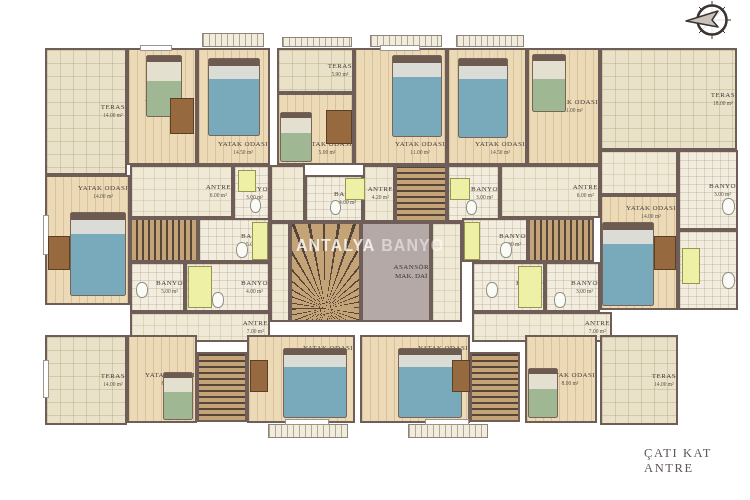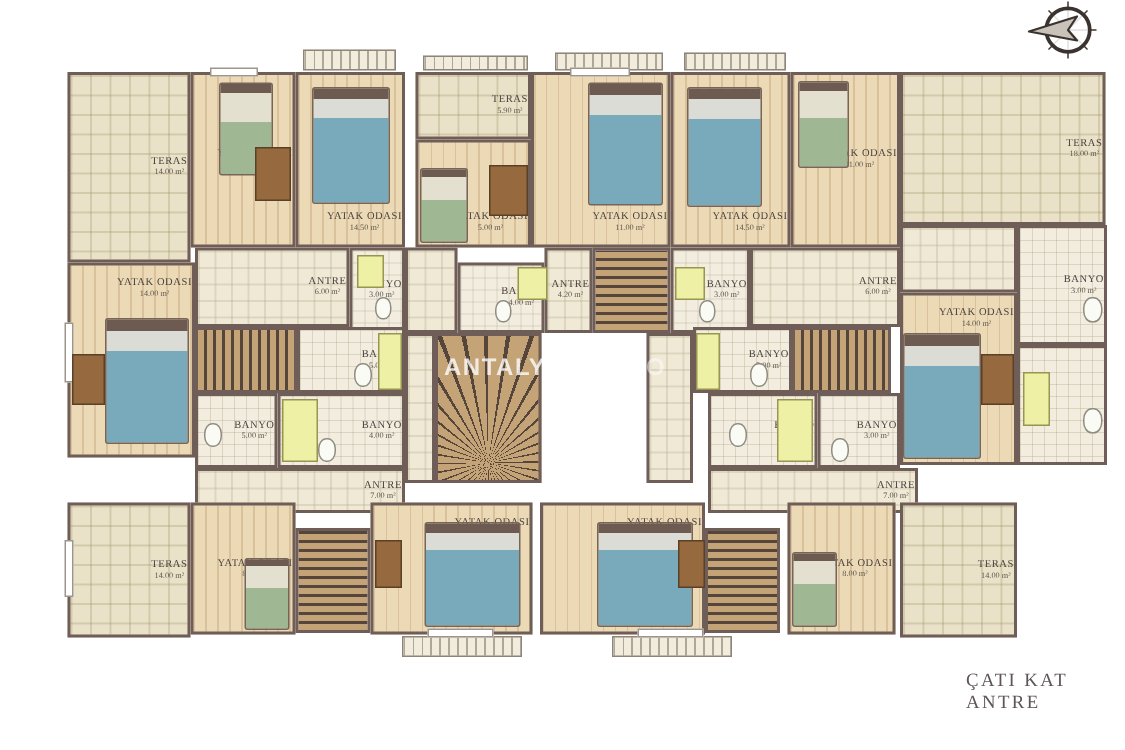--- a/index.html
+++ b/index.html
@@ -171,20 +171,26 @@
       </div>
       <div class="room room--stairsv" style="left: 395px; top: 165px; width: 52px; height: 57px;"></div>
       <div class="room room--bath" style="left: 447px; top: 165px; width: 53px; height: 57px;">
         <div class="room-label">
           <div class="rl-name">BANYO</div>
           <div class="rl-area">3.00 m²</div>
         </div>
       </div>
       <div class="room room--tile" style="left: 270px; top: 222px; width: 20px; height: 100px;"></div>
       <div class="room room--stairsfan" style="left: 290px; top: 222px; width: 71px; height: 100px;"></div>
+      <div class="room room--elev" style="left: 361px; top: 222px; width: 70px; height: 100px;">
+        <div class="room-label">
+          <div class="rl-name">ASANSÖR</div>
+          <div class="rl-area">MAK. DAİ</div>
+        </div>
+      </div>
       <div class="room room--tile" style="left: 431px; top: 222px; width: 31px; height: 100px;"></div>
       <div class="room room--bath" style="left: 462px; top: 218px; width: 66px; height: 44px;">
         <div class="room-label">
           <div class="rl-name">BANYO</div>
           <div class="rl-area">5.00 m²</div>
         </div>
       </div>
       <div class="room room--stairs" style="left: 528px; top: 218px; width: 66px; height: 44px;"></div>
       <div class="room room--tile" style="left: 500px; top: 165px; width: 100px; height: 53px;">
         <div class="room-label">

